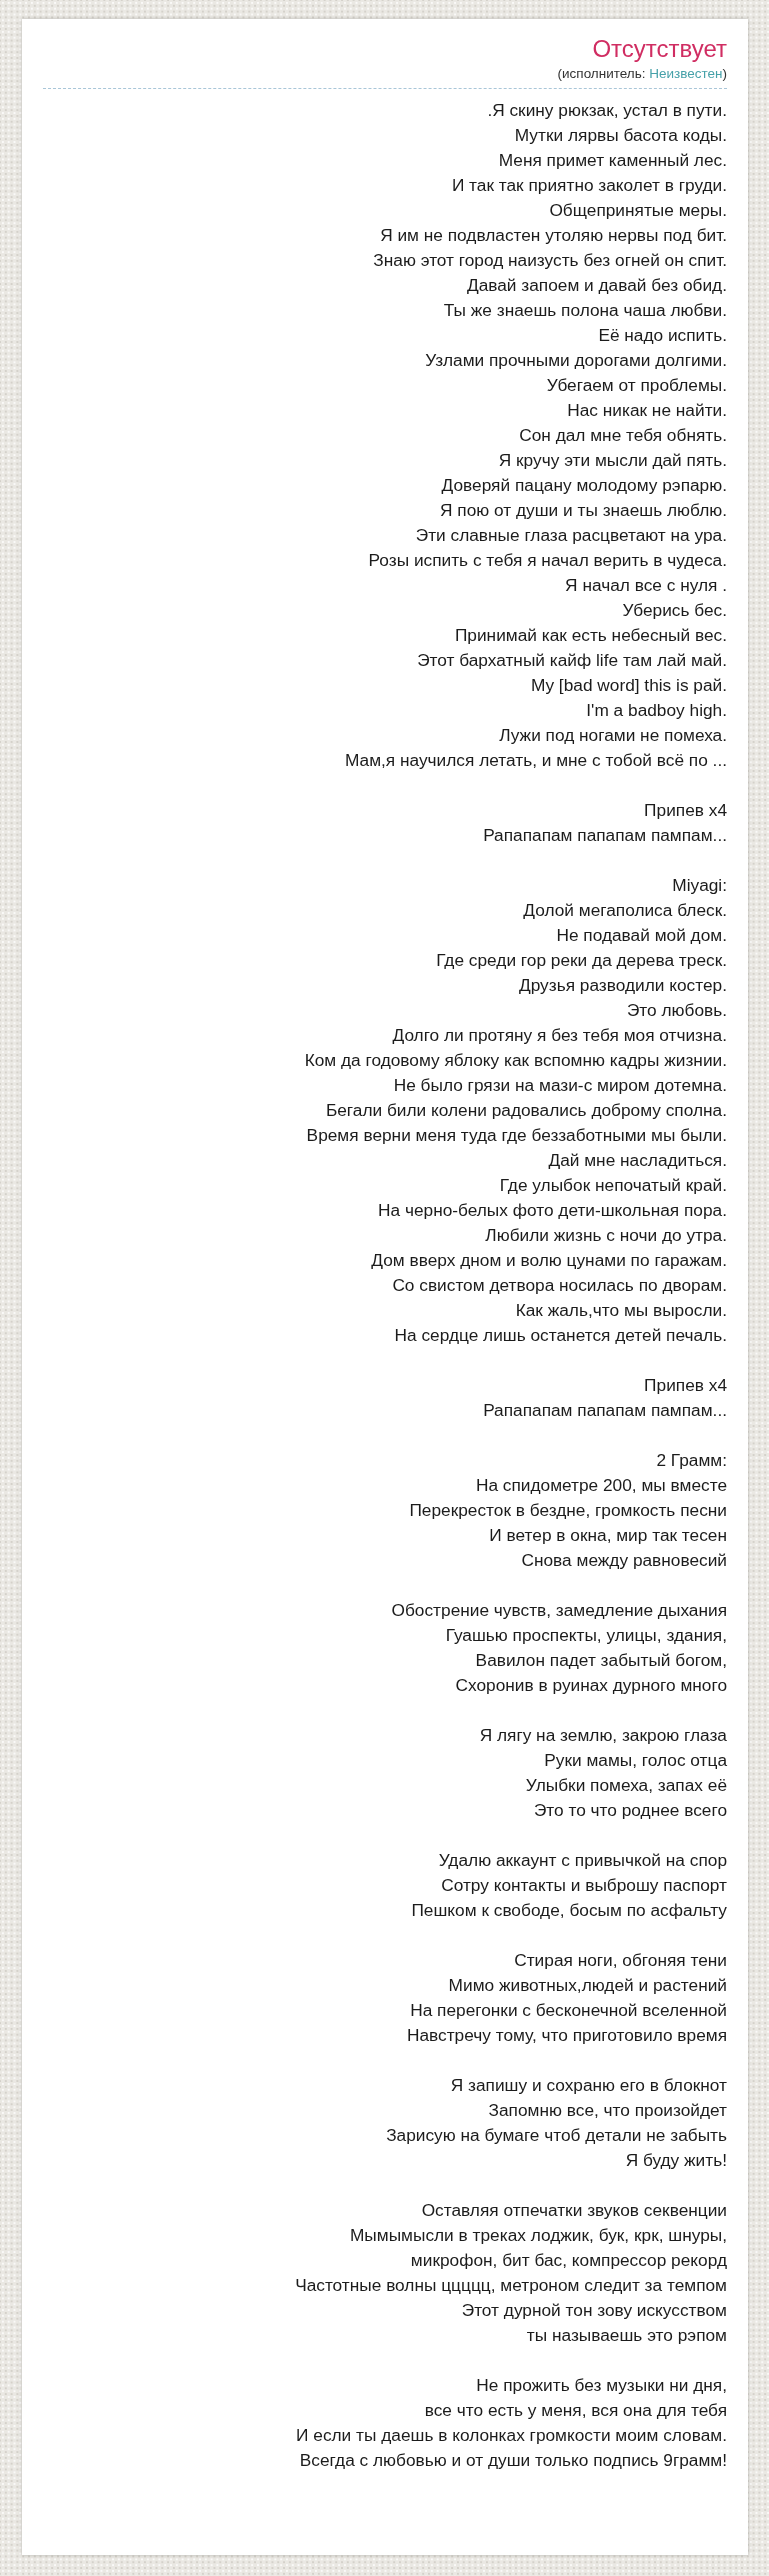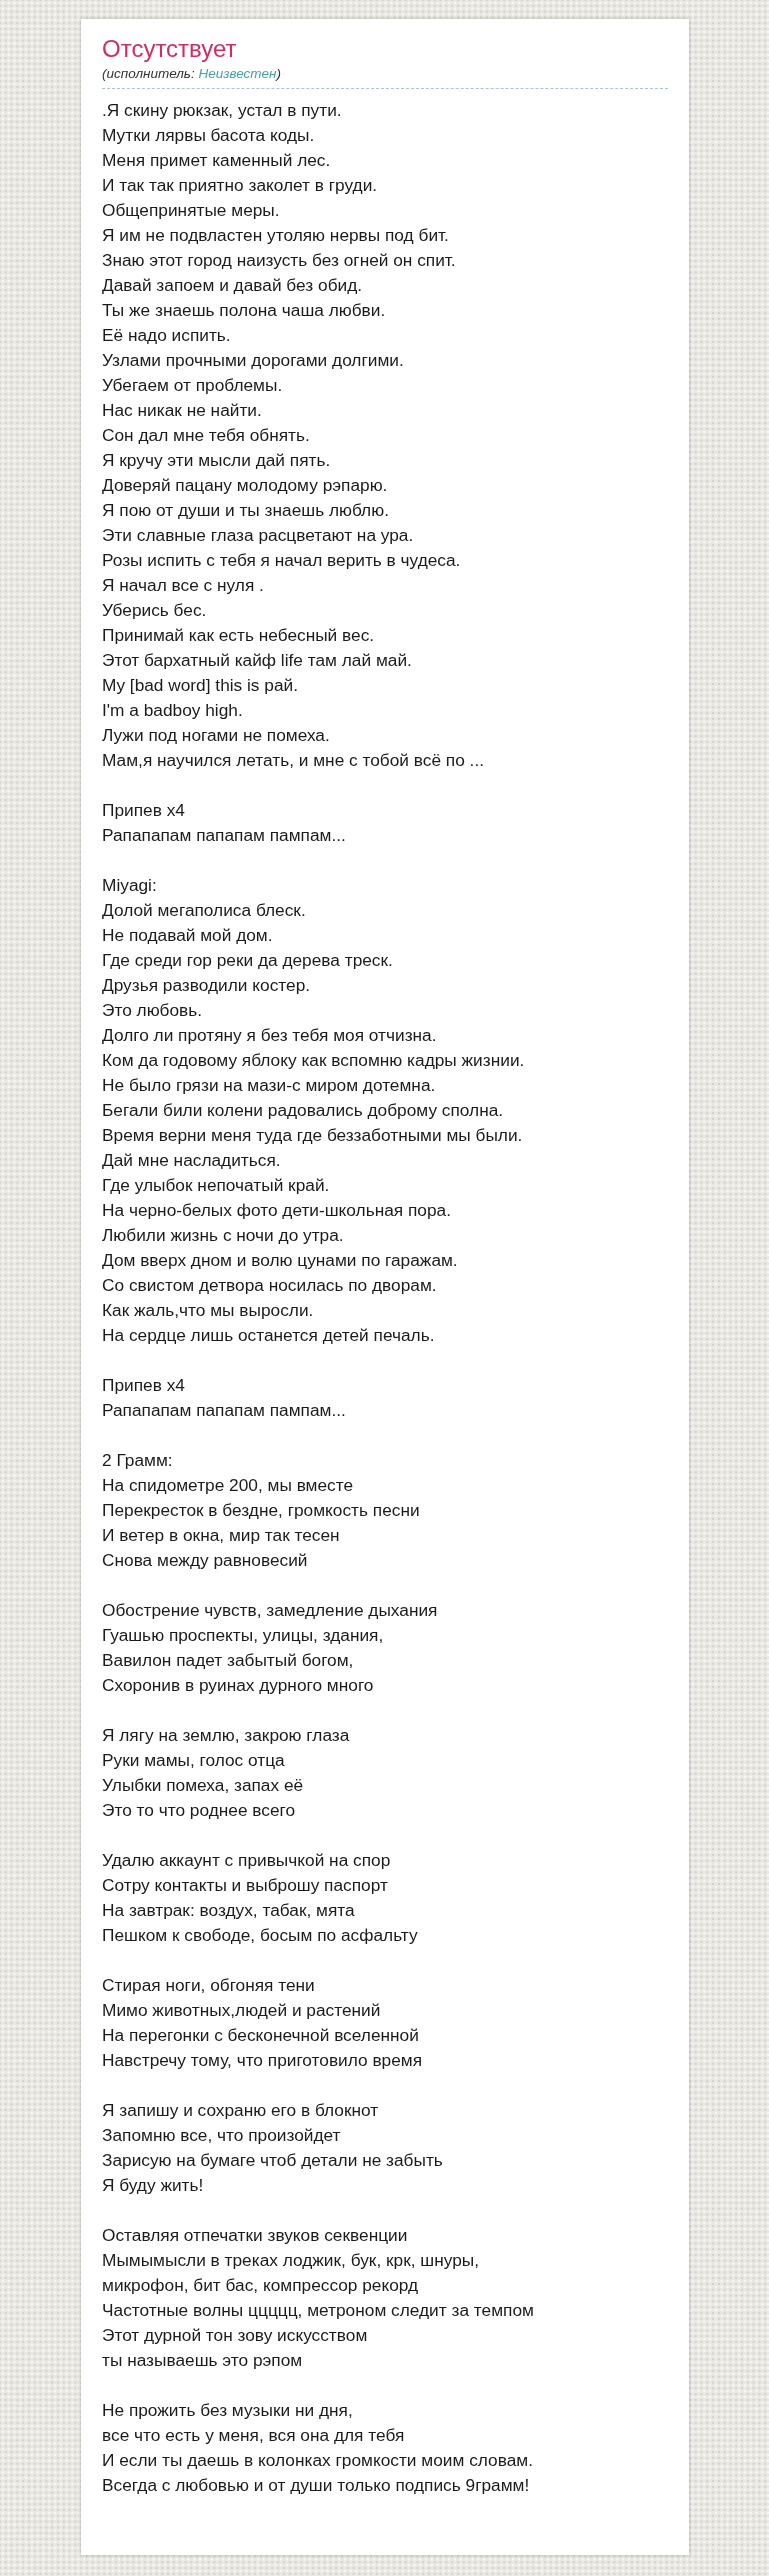--- a/index.html
+++ b/index.html
@@ -9,43 +9,43 @@
     font-family: "Liberation Sans", "DejaVu Sans", sans-serif;
     background-color: #eae8e3;
     background-image:
       radial-gradient(rgba(255,255,255,0.75) 1px, transparent 1.3px),
       radial-gradient(rgba(185,181,172,0.45) 1px, transparent 1.3px);
     background-size: 5.8px 5.8px;
     background-position: 0 0, 2.9px 2.9px;
     box-sizing: border-box;
   }
   .card {
-    width: 608px;
+    width: 726px;
     min-height: 2536px;
     margin: 19px auto 21px auto;
     background: var(--card-bg, #ffffff);
     box-shadow: 0 0 3.8px rgba(0,0,0,0.22);
     box-sizing: border-box;
     padding: 15.4px 21px 27px 21px;
+    text-align: right;
   }
   .page-title {
     margin: 0;
     font-size: 24px;
     font-weight: 400;
     line-height: 29px;
     color: var(--title-color, #d02d62);
   }
   .artist-line {
     margin-top: 1.9px;
     font-size: 13.5px;
     line-height: 17.3px;
     color: #333333;
     padding-bottom: 5.8px;
     border-bottom: 1px dashed var(--separator-color, #a9c6d8);
-    font-style: italic;
   }
   .artist-link {
     color: var(--artist-link-color, #46a1a9);
     text-decoration: none;
     cursor: pointer;
   }
   .lyrics {
     margin-top: 9px;
     font-size: 17.3px;
     line-height: 25px;
@@ -127,21 +127,20 @@
       <div class="lyric-line">Вавилон падет забытый богом,</div>
       <div class="lyric-line">Схоронив в руинах дурного много</div>
       <div class="lyric-line">&nbsp;</div>
       <div class="lyric-line">Я лягу на землю, закрою глаза</div>
       <div class="lyric-line">Руки мамы, голос отца</div>
       <div class="lyric-line">Улыбки помеха, запах её</div>
       <div class="lyric-line">Это то что роднее всего</div>
       <div class="lyric-line">&nbsp;</div>
       <div class="lyric-line">Удалю аккаунт с привычкой на спор</div>
       <div class="lyric-line">Сотру контакты и выброшу паспорт</div>
-      <div class="lyric-line">На завтрак: воздух, табак, мята</div>
       <div class="lyric-line">Пешком к свободе, босым по асфальту</div>
       <div class="lyric-line">&nbsp;</div>
       <div class="lyric-line">Стирая ноги, обгоняя тени</div>
       <div class="lyric-line">Мимо животных,людей и растений</div>
       <div class="lyric-line">На перегонки с бесконечной вселенной</div>
       <div class="lyric-line">Навстречу тому, что приготовило время</div>
       <div class="lyric-line">&nbsp;</div>
       <div class="lyric-line">Я запишу и сохраню его в блокнот</div>
       <div class="lyric-line">Запомню все, что произойдет</div>
       <div class="lyric-line">Зарисую на бумаге чтоб детали не забыть</div>

